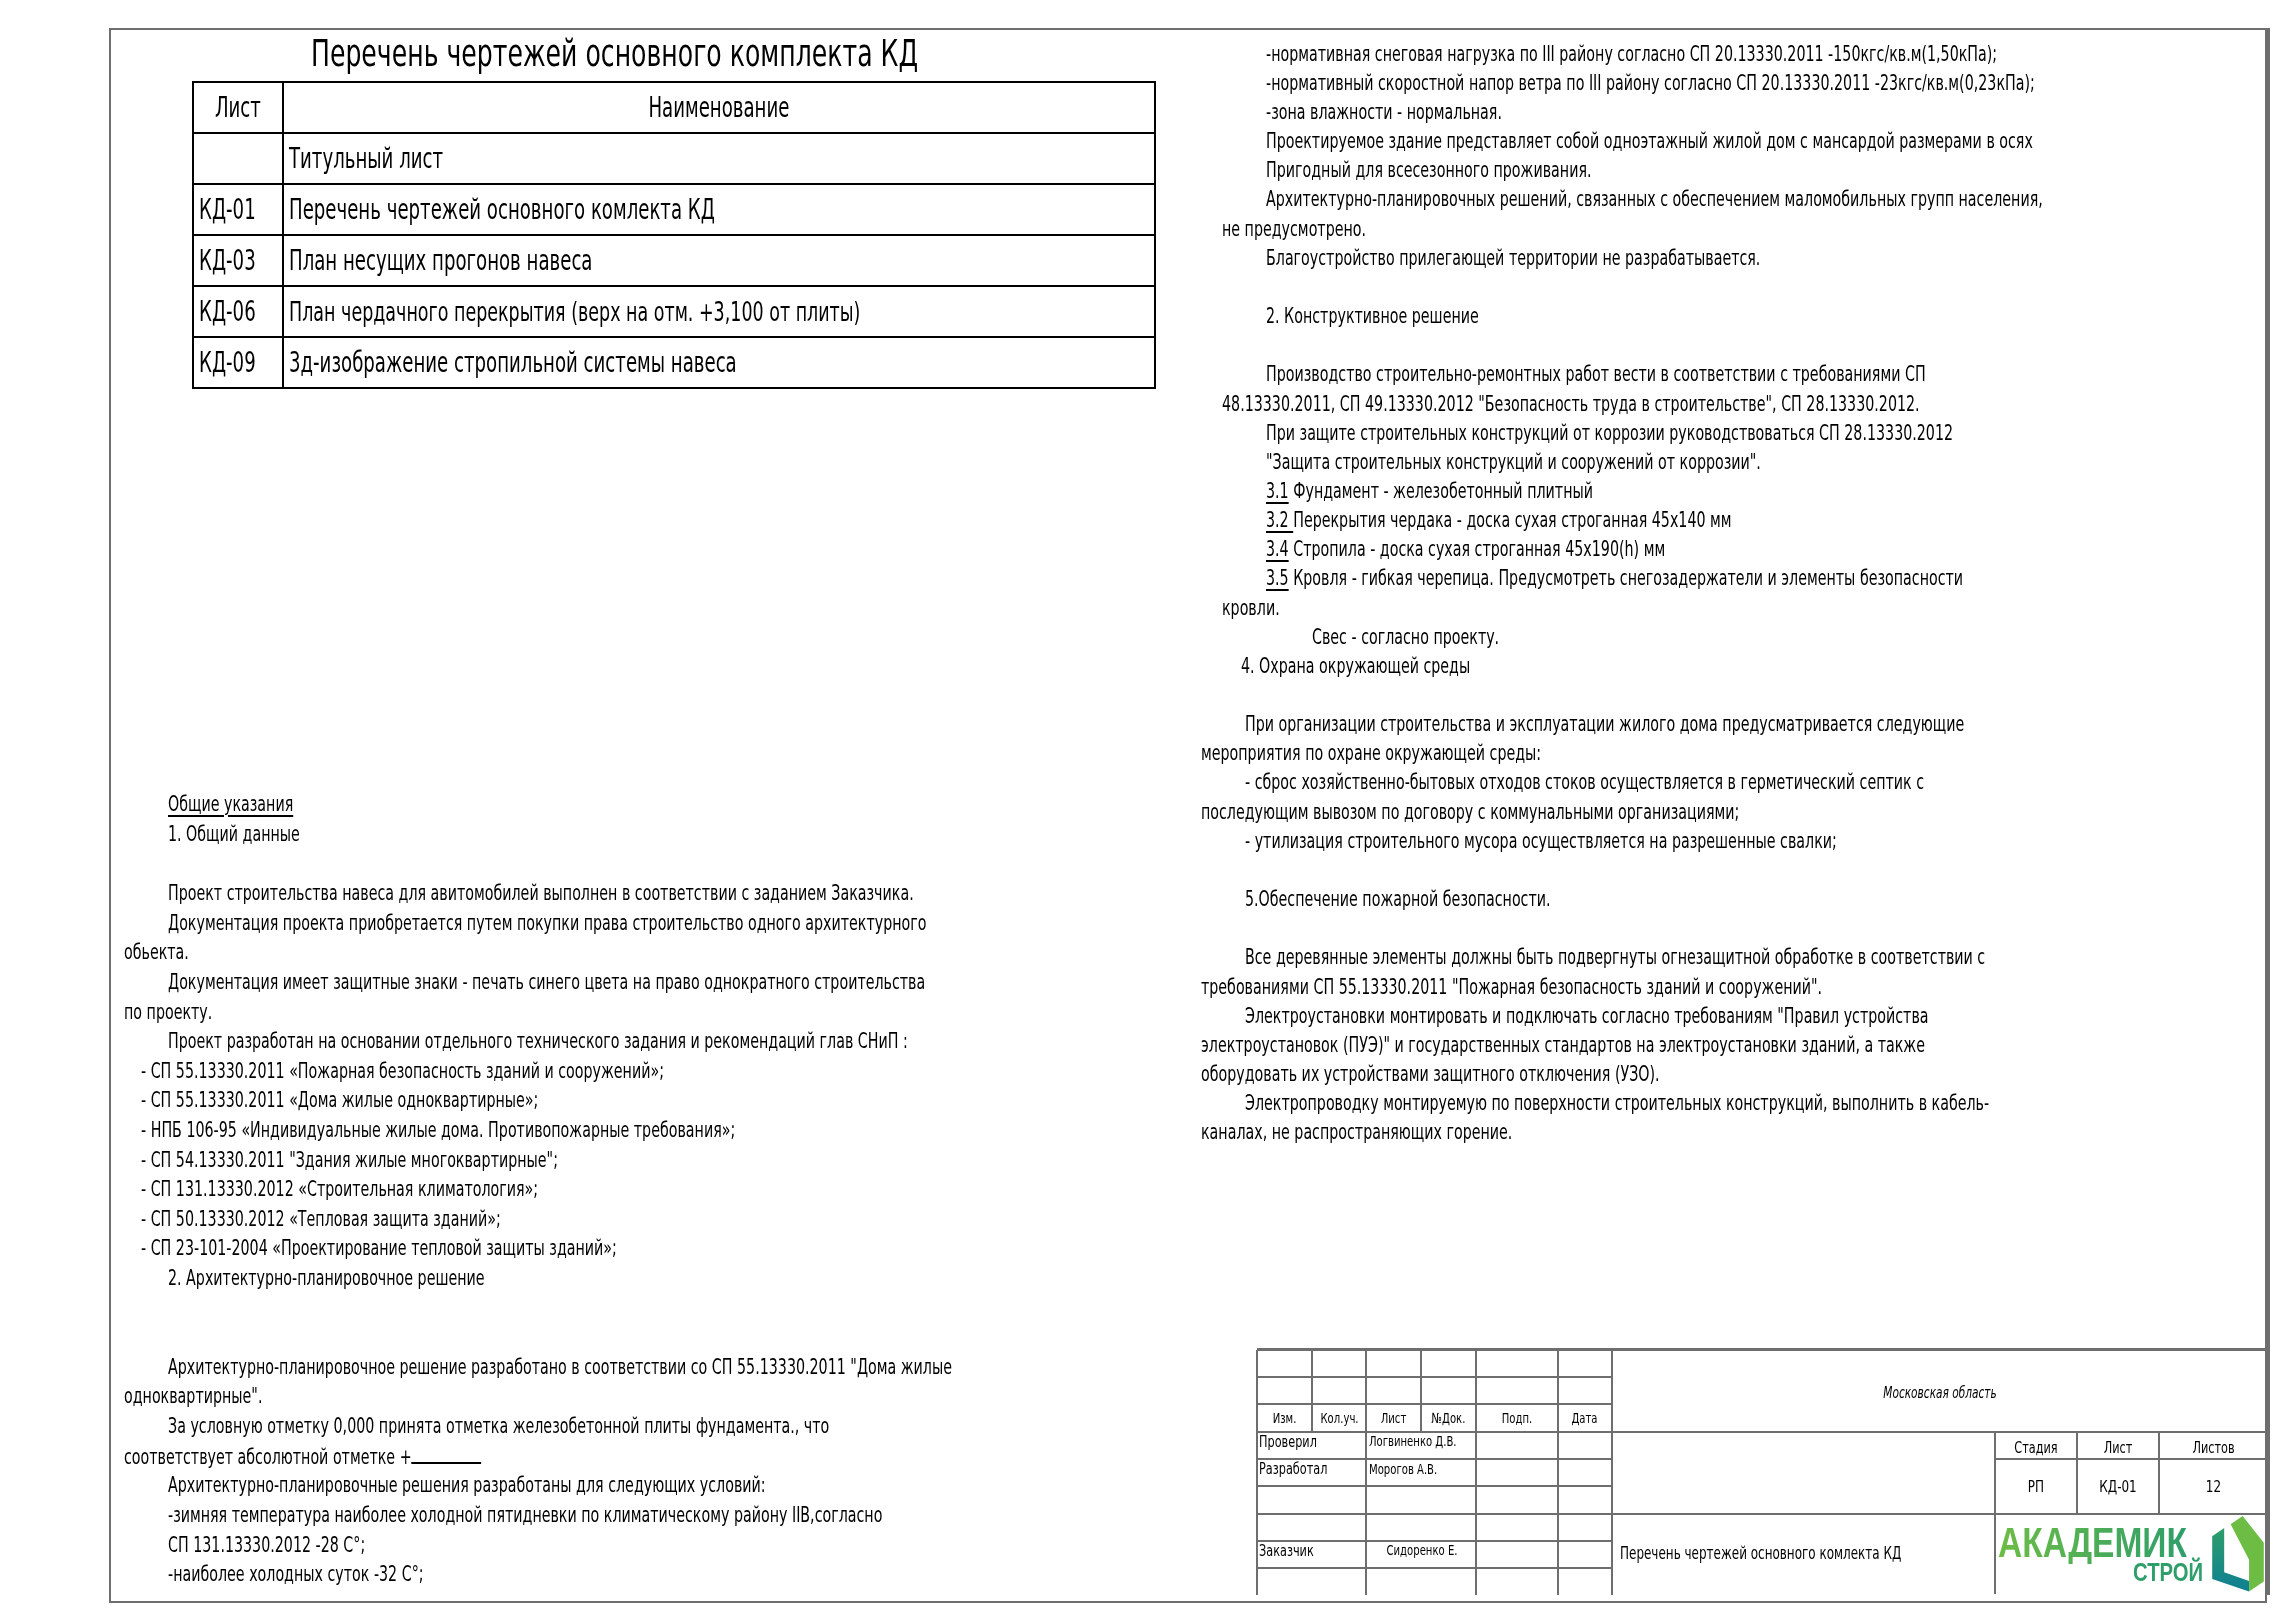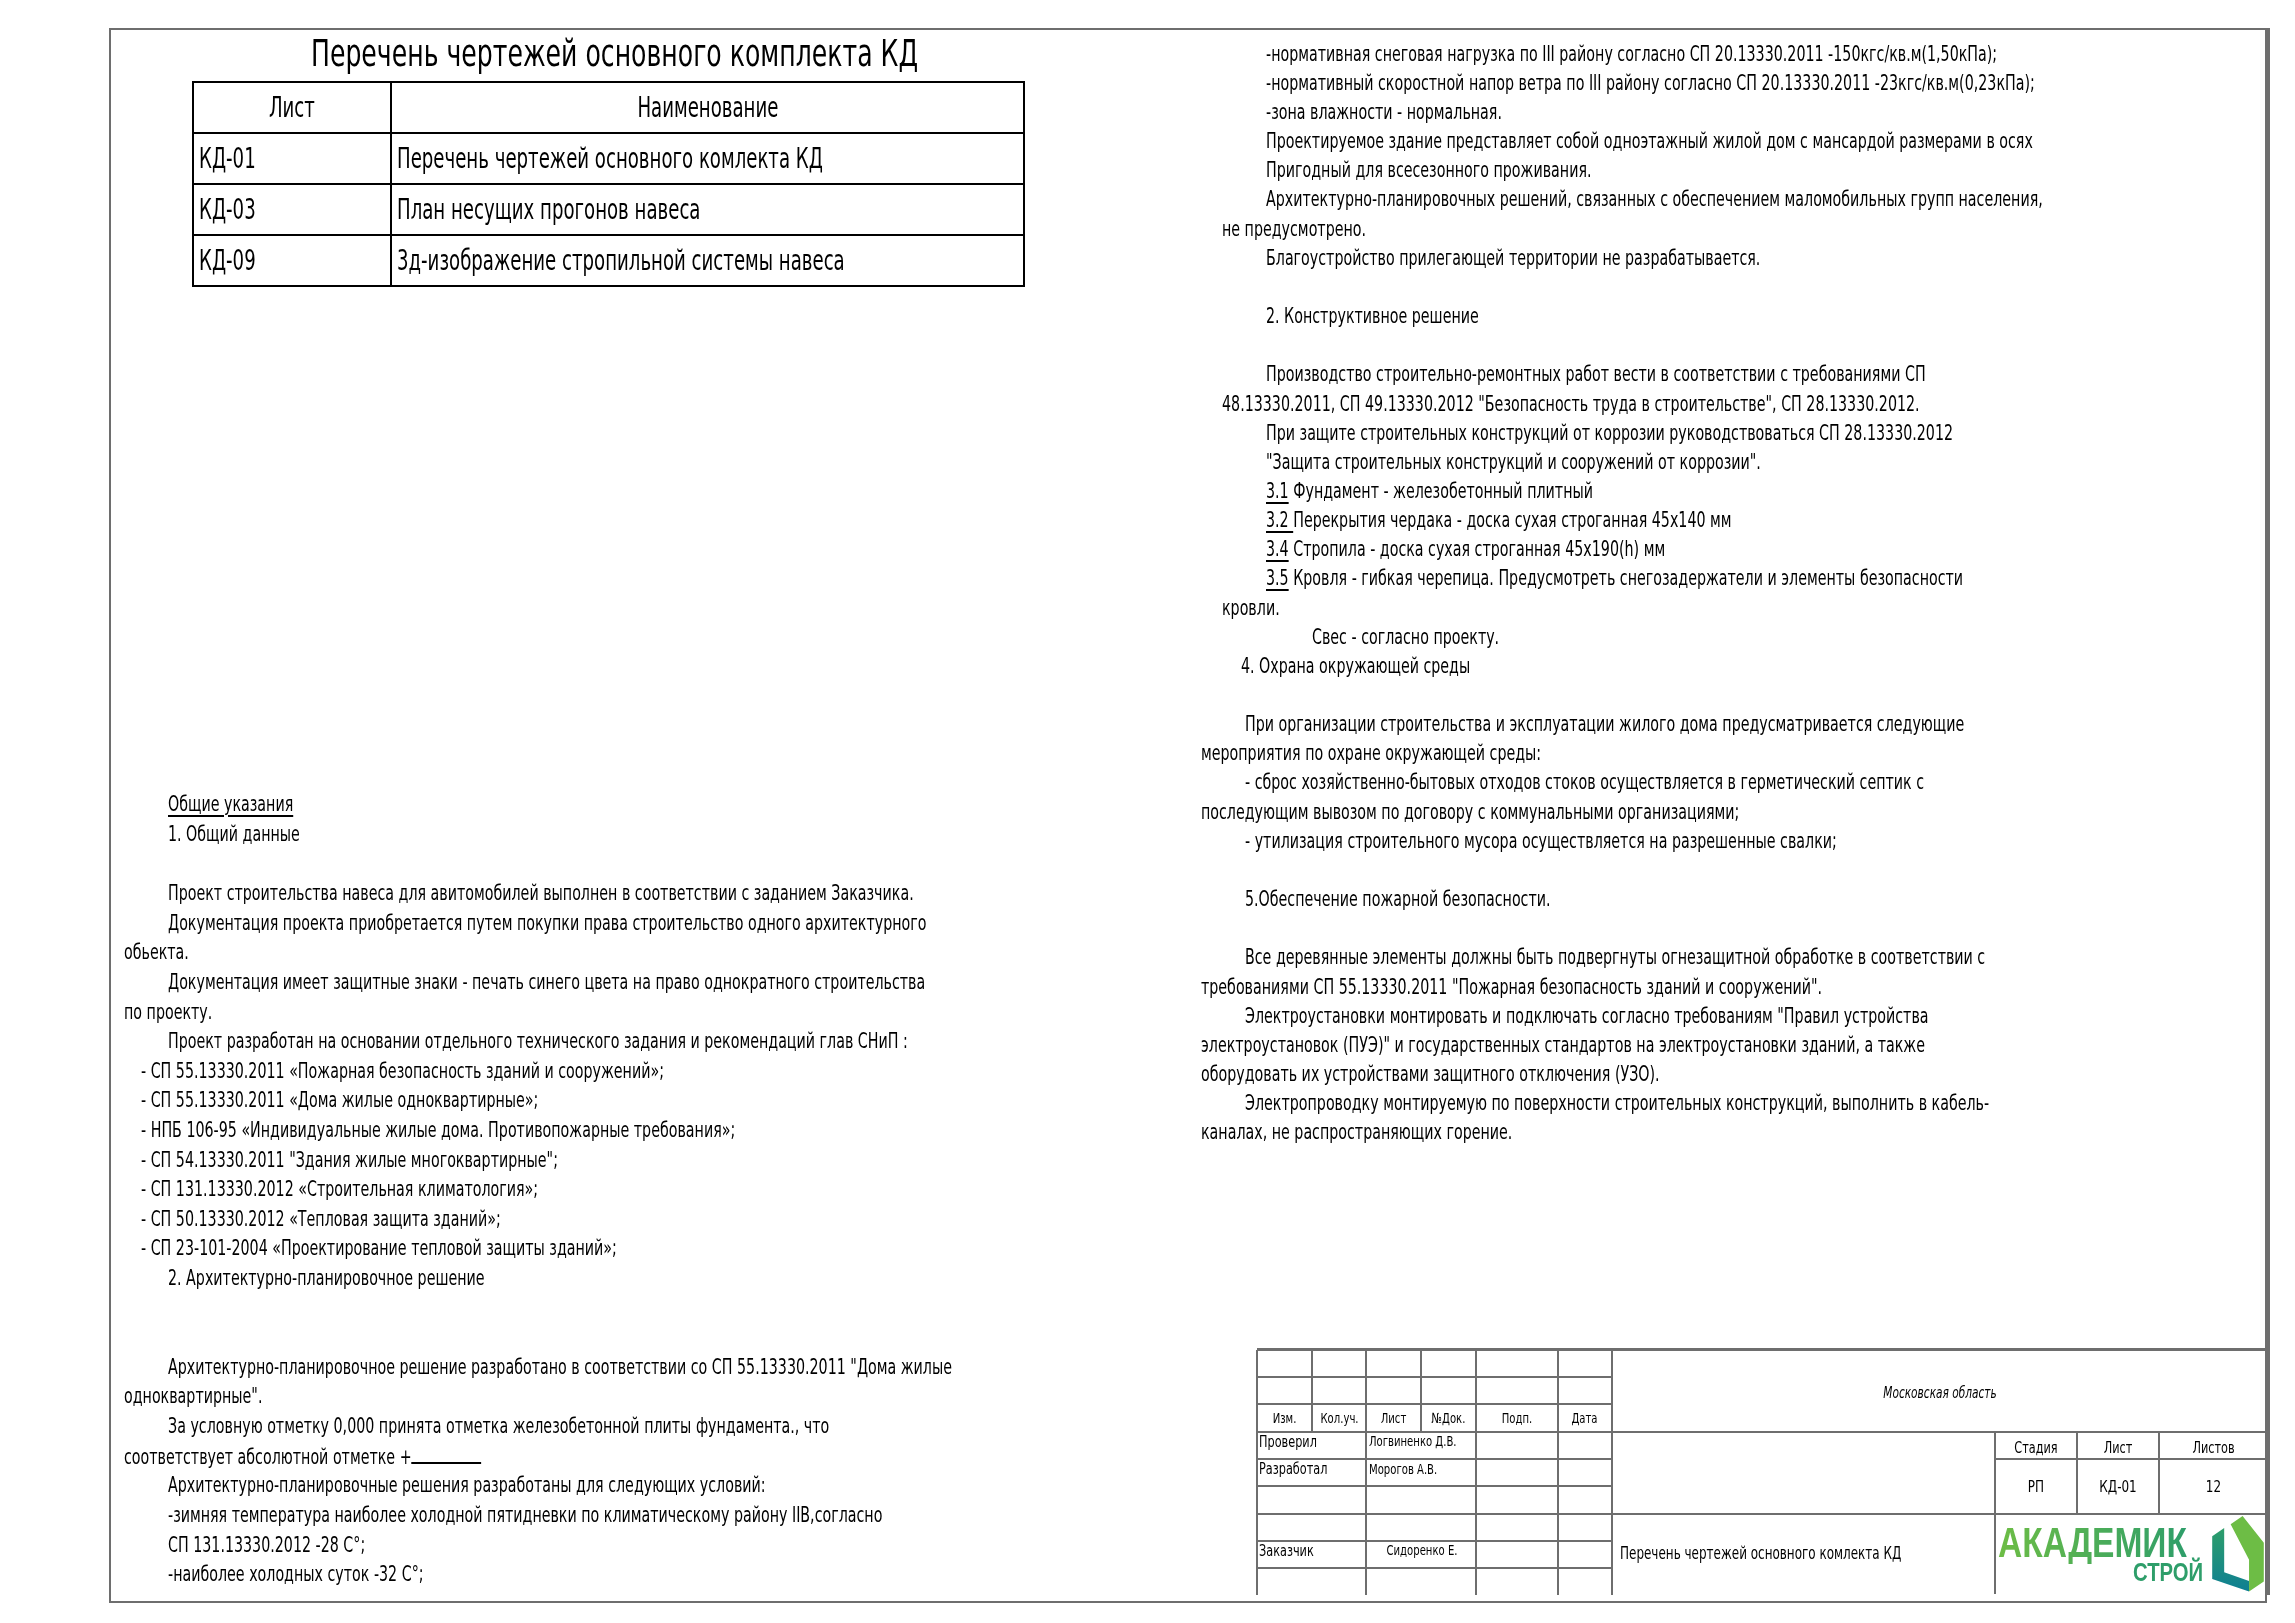--- a/index.html
+++ b/index.html
@@ -40,26 +40,34 @@
 
 <table class="kd-table">
   <thead>
     <tr>
       <th class="c1"><span class="cell-text">Лист</span></th>
       <th><span class="cell-text">Наименование</span></th>
     </tr>
   </thead>
   <tbody id="kd-body">
       <tr>
+        <td class="c1"><span class="cell-text"></span></td>
+        <td><span class="cell-text">Титульный лист</span></td>
+      </tr>
+      <tr>
         <td class="c1"><span class="cell-text">КД-01</span></td>
         <td><span class="cell-text">Перечень чертежей основного комлекта КД</span></td>
       </tr>
       <tr>
         <td class="c1"><span class="cell-text">КД-03</span></td>
         <td><span class="cell-text">План несущих прогонов навеса</span></td>
+      </tr>
+      <tr>
+        <td class="c1"><span class="cell-text">КД-06</span></td>
+        <td><span class="cell-wrap">План чердачного перекрытия (верх на отм. +3,100 от плиты)</span></td>
       </tr>
       <tr>
         <td class="c1"><span class="cell-text">КД-09</span></td>
         <td><span class="cell-text">3д-изображение стропильной системы навеса</span></td>
       </tr>
     </tbody>
 </table>
 
 <div id="left-text">
     <div class="line" style="left: 168px; top: 791px;"><span class="u">Общие указания</span></div>

